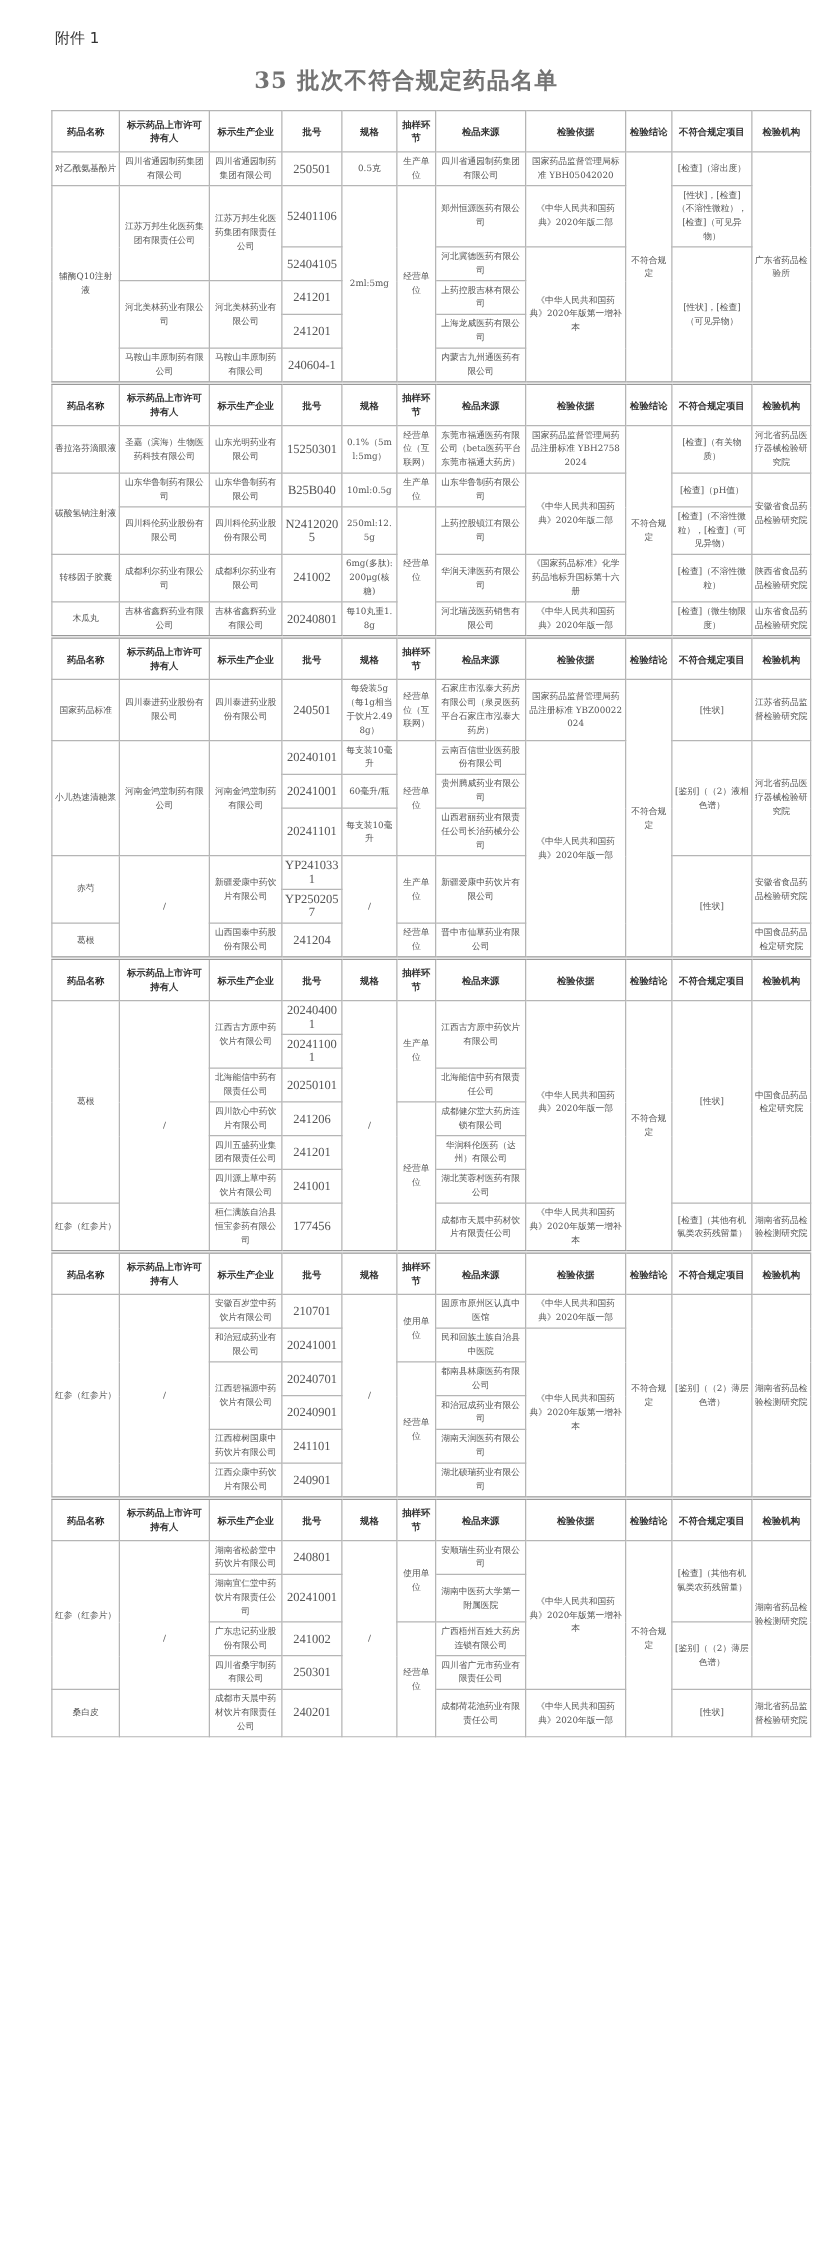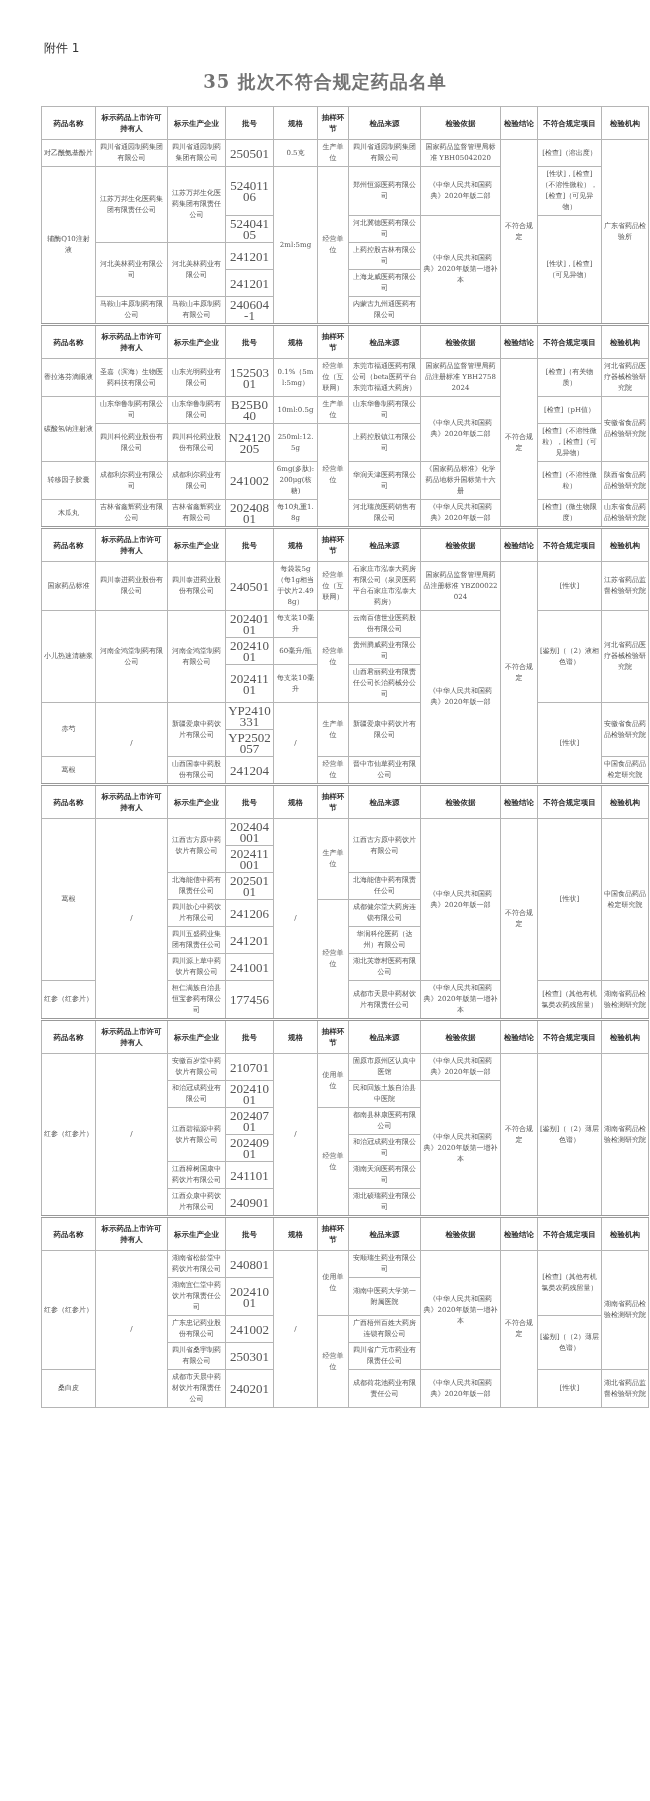--- a/index.html
+++ b/index.html
@@ -1,24 +1,24 @@
 <!DOCTYPE html>
 <html><head>
 <meta charset="utf-8">
 <style>
   html, body { margin: 0; padding: 0; background: #ffffff; }
   body { width: 650px; font-family: "DejaVu Serif", "Liberation Serif", serif; color: #333; }
-  .page { position: relative; width: 650px; padding-top: 40px; }
+  .page { position: relative; width: 650px; padding-top: 22px; }
   .attach { font-family: "DejaVu Sans", "Liberation Sans", sans-serif; font-size: 12px; color: #333; margin-left: 44px; height: 30px; }
   .title { text-align: center; font-size: 18px; font-weight: bold; color: #737373; margin: 0 0 12px 0; letter-spacing: 1px; }
   table { border-collapse: collapse; width: 607px; margin-left: 41px; table-layout: fixed; }
   td, th { border: 1px solid #b5b5b5; font-size: 7px; line-height: 11px; text-align: center; vertical-align: middle; padding: 2px 2px; color: #555; word-break: break-all; }
   th { font-family: "DejaVu Sans", "Liberation Sans", sans-serif; font-weight: bold; color: #333; font-size: 7.5px; height: 28px; }
   tr.block-sep th { border-top: 3px double #999; }
-  .num { font-family: "Liberation Serif", serif; font-size: 13px; }
+  .num { font-family: "Liberation Serif", serif; font-size: 10px; }
 </style>
 </head>
 <body>
 
 <div class="page">
   <div class="attach">附件 1</div>
   <div class="title">35 批次不符合规定药品名单</div>
 
   <table>
     <colgroup>

